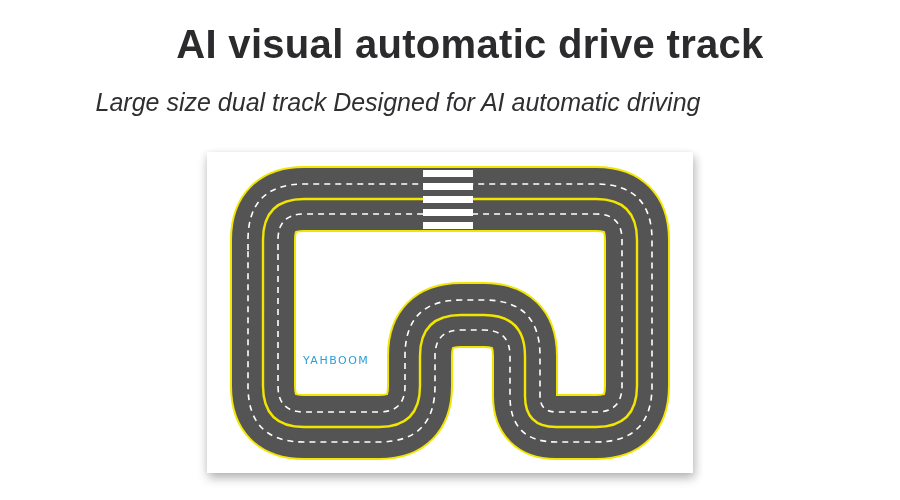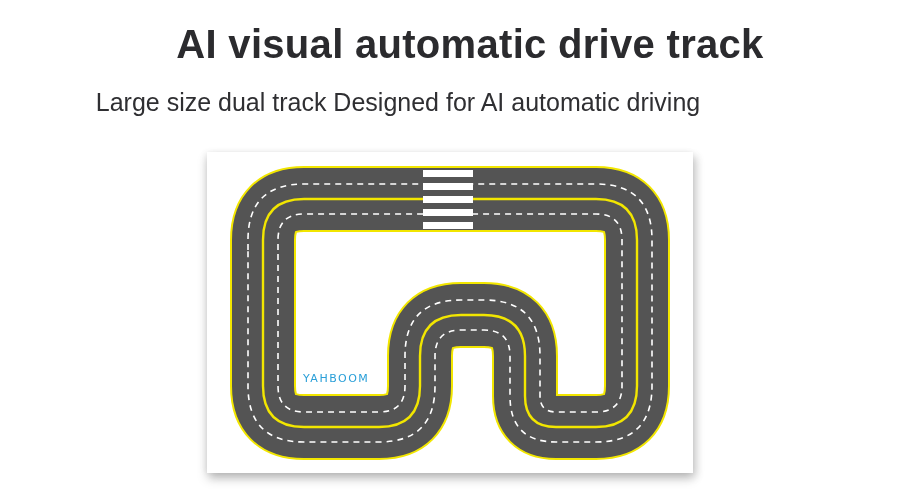--- a/index.html
+++ b/index.html
@@ -1,22 +1,22 @@
 <!DOCTYPE html>
 <html><head>
 <meta charset="utf-8">
 <style>
   html,body{margin:0;padding:0;}
   body{width:900px;height:500px;background:#ffffff;position:relative;overflow:hidden;font-family:"Liberation Sans",sans-serif;}
   .title{position:absolute;left:0;top:22px;width:900px;text-align:center;font-size:40px;font-weight:bold;color:#2b2b2e;letter-spacing:0.3px;padding-left:20px;}
-  .subtitle{position:absolute;left:0;top:88px;width:796px;text-align:center;font-size:25px;color:#2f2f32;}
+  .subtitle{position:absolute;left:0;top:88px;width:796px;text-align:center;font-size:25px;color:#2f2f32;font-style:italic;}
   .card{position:absolute;left:207px;top:152px;width:486px;height:321px;background:#fff;
         box-shadow:0 6px 10px rgba(0,0,0,0.18),4px 4px 8px rgba(0,0,0,0.12),-2px 0 6px rgba(0,0,0,0.06);}
   svg{position:absolute;left:0;top:0;}
-  .brand{position:absolute;left:303px;top:372px;font-size:11px;color:#2a9fd8;letter-spacing:1.5px;font-family:"DejaVu Sans",sans-serif;}
+  .brand{position:absolute;left:303px;top:354px;font-size:11px;color:#2a9fd8;letter-spacing:1.5px;font-family:"DejaVu Sans",sans-serif;}
 </style>
 </head>
 <body>
 
 <div class="title">AI visual automatic drive track</div>
 <div class="subtitle">Large size dual track Designed for AI automatic driving</div>
 
 <div class="card"></div>
 
 <svg width="900" height="500">

